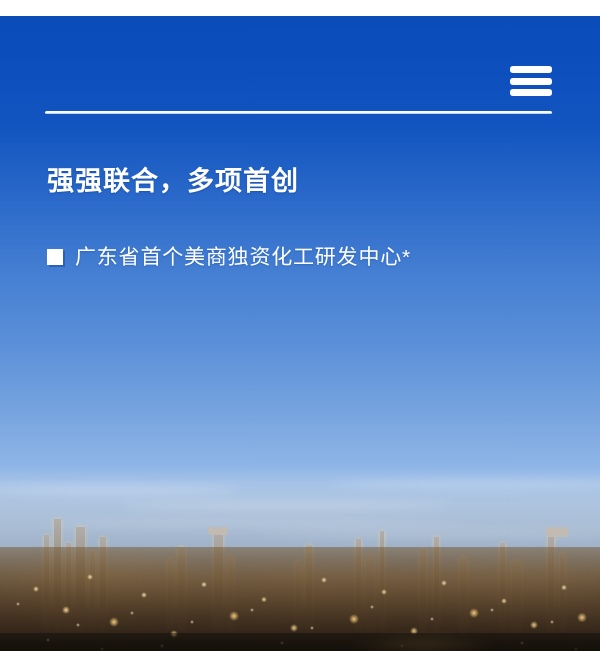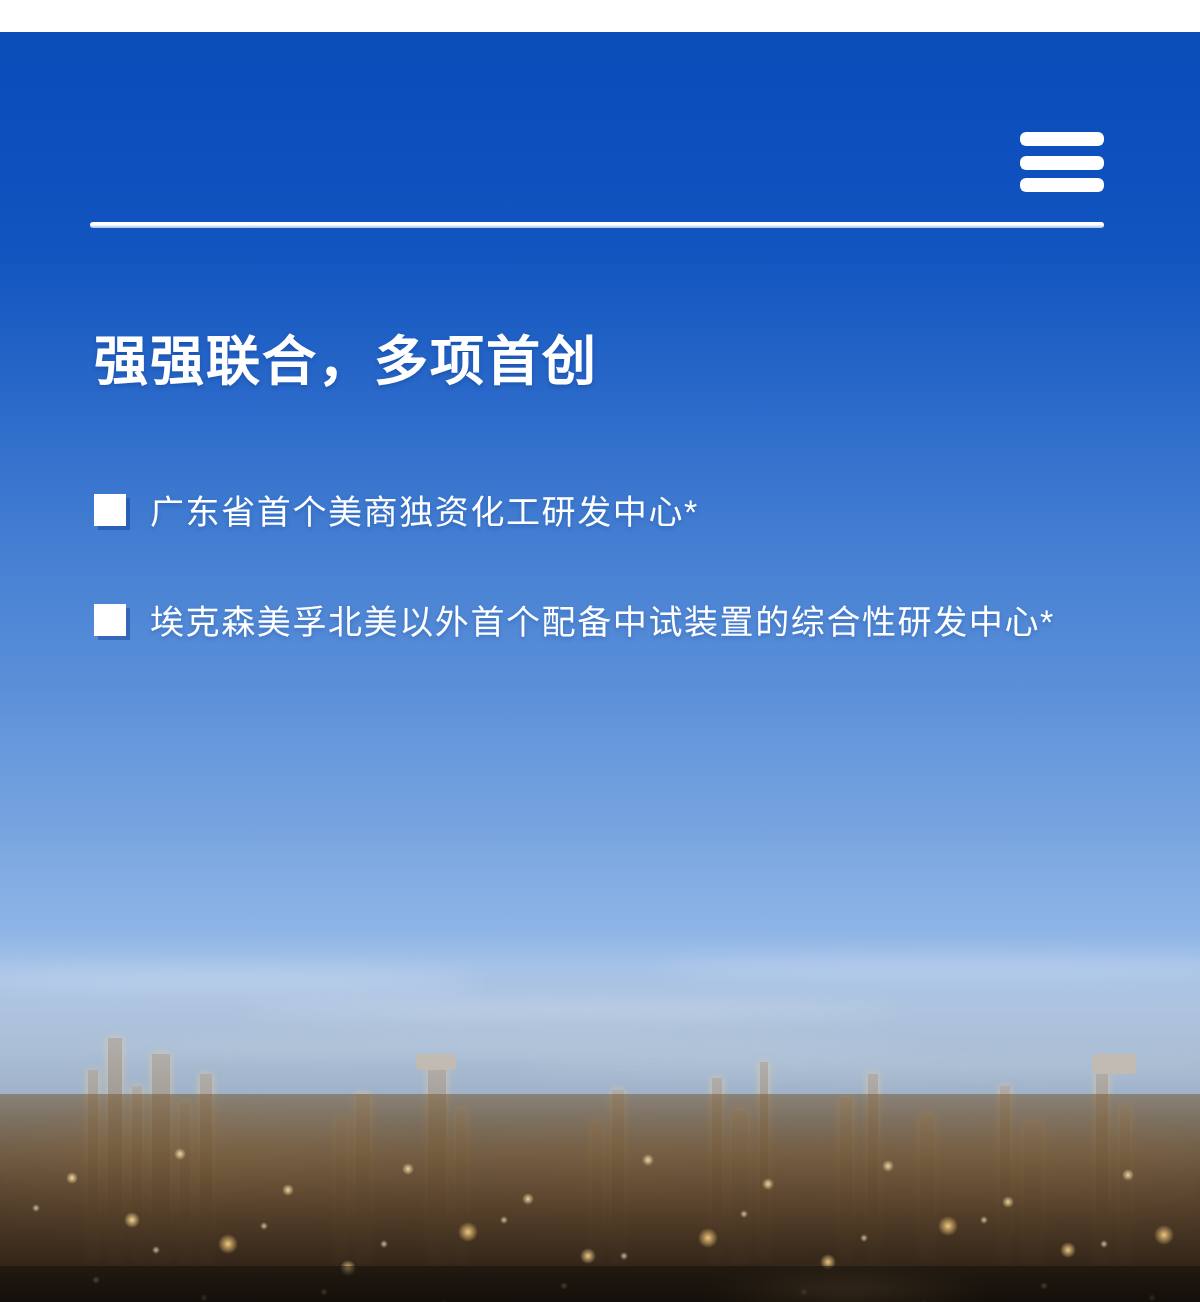--- a/index.html
+++ b/index.html
@@ -246,21 +246,21 @@
   }
 
   .bullet-list {
     list-style: none;
     margin: 40px 0 0 0;
     padding: 0;
   }
   .bullet-item {
     position: relative;
     margin-bottom: 22px;
-    font-size: 17px;
+    font-size: 21px;
     line-height: 33px;
     color: #ffffff;
     letter-spacing: .8px;
     text-shadow: 0 1px 2px rgba(10,55,135,0.30);
     padding-left: 0;
   }
   .bullet-item:last-child { margin-bottom: 0; }
 
   .bullet-marker {
     display: inline-block;
@@ -334,19 +334,16 @@
     <div class="header-rule"></div>
   </div>
 
   <div class="content">
     <h1 class="headline">强强联合，多项首创</h1>
 
     <ul class="bullet-list">
       <li class="bullet-item">
         <span class="bullet-marker"></span><span class="bullet-text">广东省首个美商独资化工研发中心*</span>
       </li>
-      <li class="bullet-item">
-        <span class="bullet-marker"></span><span class="bullet-text">埃克森美孚北美以外首个配备中试装置的综合性研发中心*</span>
-      </li>
     </ul>
   </div>
 
 </div>
 
 </body></html>

